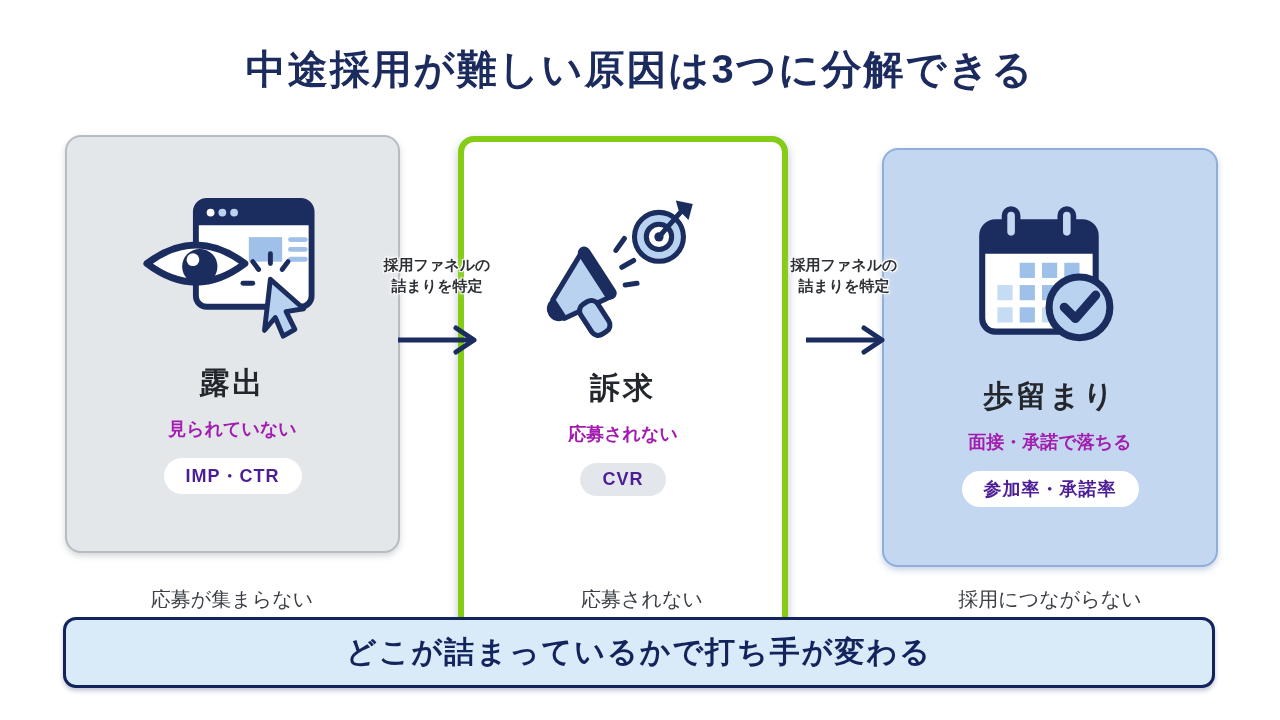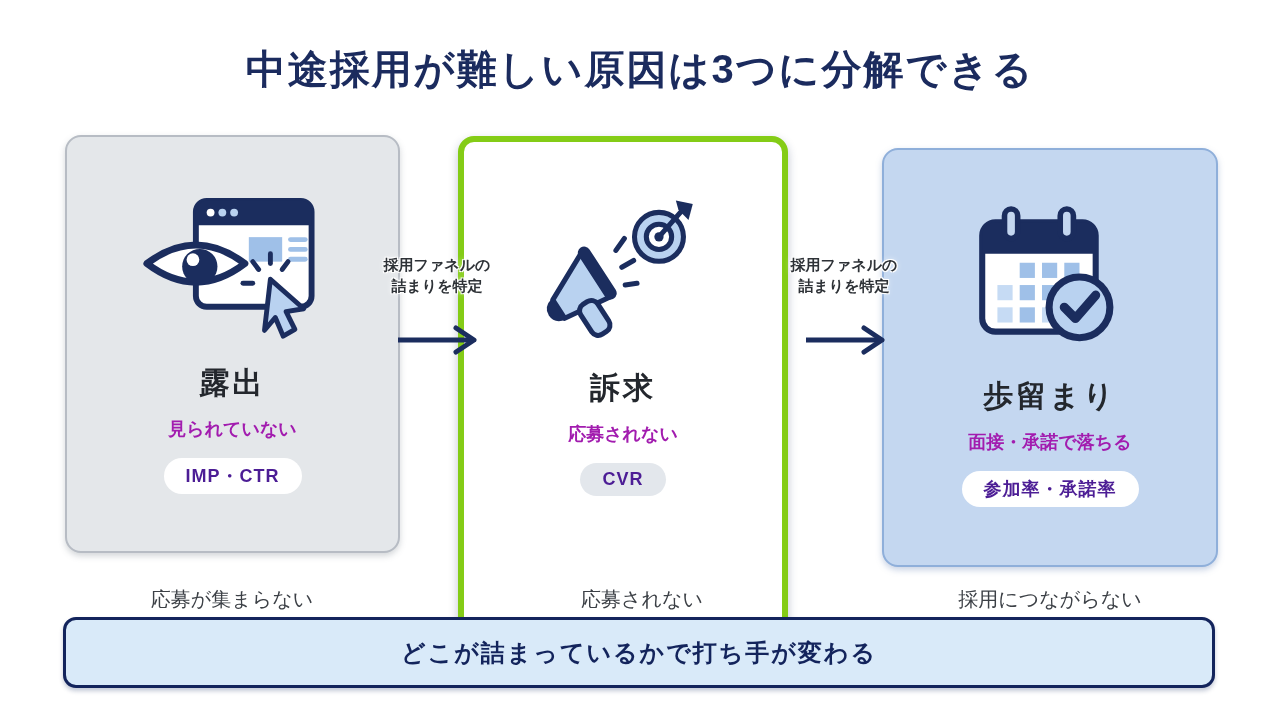--- a/index.html
+++ b/index.html
@@ -67,21 +67,21 @@
   .caption-1 { left: 82px; }
   .caption-2 { left: 492px; }
   .caption-3 { left: 900px; }
   .footer-bar {
     position: absolute; left: 63px; top: 617px; width: 1152px; height: 71px;
     background: #d9eaf9; border: 3px solid #13245c; border-radius: 13px;
     display: flex; align-items: center; justify-content: center;
     box-shadow: 0 3px 4px rgba(21,42,94,0.25);
   }
   .footer-text {
-    font-size: 24px; font-weight: 800; color: #13245c; letter-spacing: 2px;
+    font-size: 30px; font-weight: 800; color: #13245c; letter-spacing: 2px;
   }
 </style>
 </head>
 <body>
 
 <div class="canvas">
 
   <div class="page-title">中途採用が難しい原因は3つに分解できる</div>
 
   <div class="card card-exposure">

